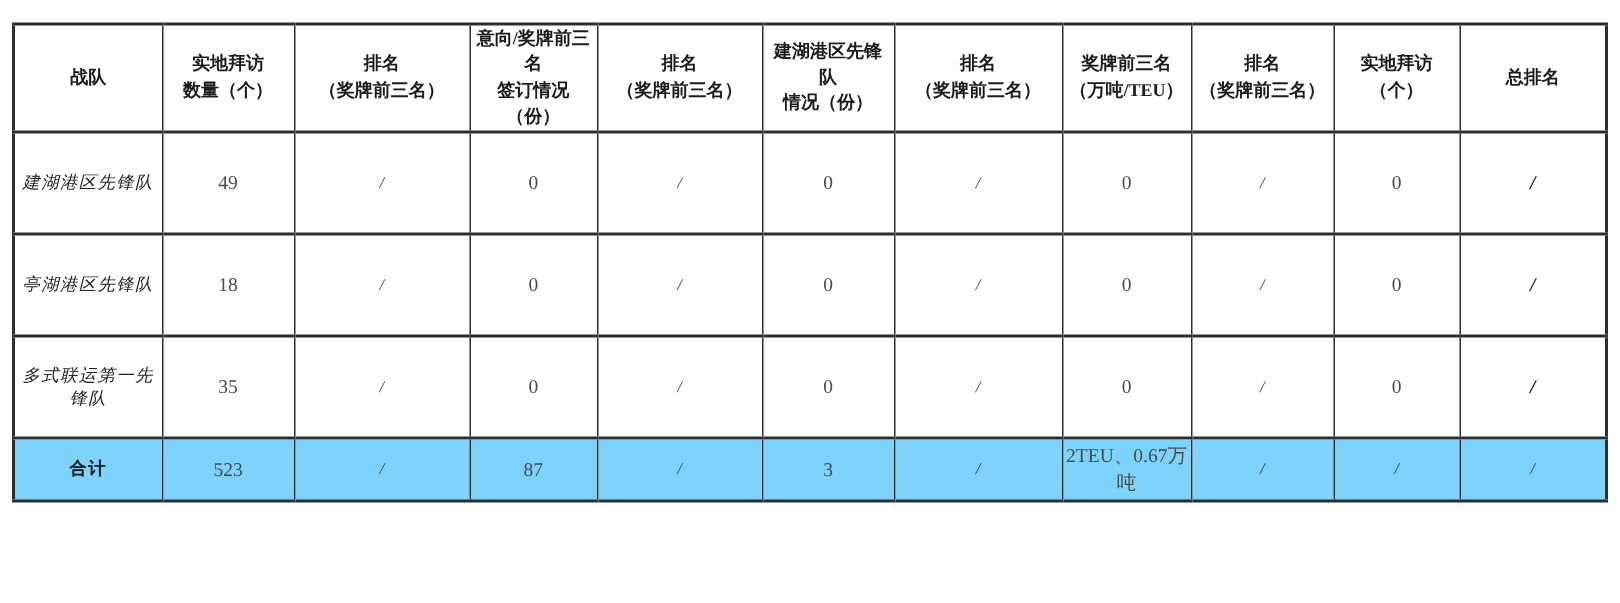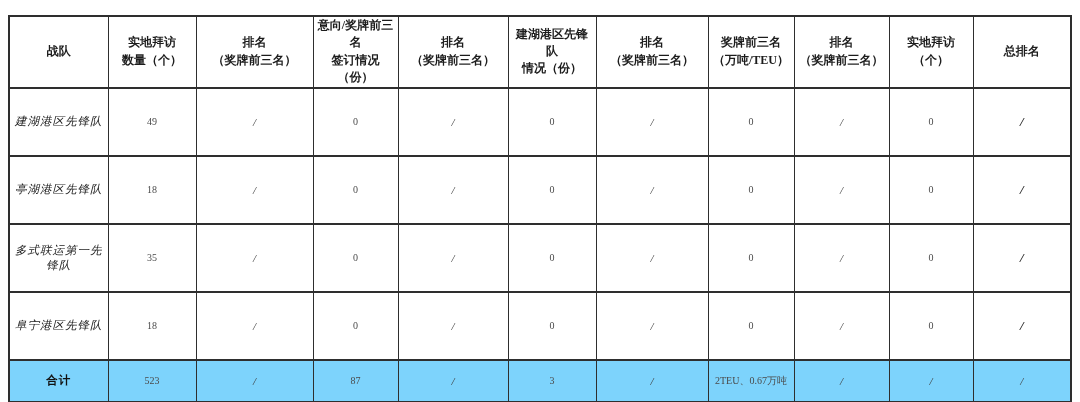--- a/index.html
+++ b/index.html
@@ -40,21 +40,21 @@
   thead .hl { display: block; }
   thead .hl:empty { display: none; }
   tbody tr.data-row td { height: 68px; }
   .team-cell {
     font-style: italic;
     font-size: 11.5px;
     color: #222222;
     letter-spacing: 1px;
   }
   .num-cell {
-    font-size: 10px;
+    font-size: 13px;
     color: #4a4a4a;
   }
   .slash-cell {
     font-style: italic;
     font-size: 11px;
     color: #3c3c3c;
   }
   .overall-cell {
     font-style: italic;
     font-weight: bold;
@@ -170,33 +170,20 @@
         <td class="slash-cell">/</td>
         <td class="num-cell">0</td>
         <td class="slash-cell">/</td>
         <td class="num-cell">0</td>
         <td class="slash-cell">/</td>
         <td class="num-cell">0</td>
         <td class="slash-cell">/</td>
         <td class="num-cell">0</td>
         <td class="overall-cell">/</td>
       </tr>
-      <tr class="data-row">
-        <td class="team-cell">阜宁港区先锋队</td>
-        <td class="num-cell">18</td>
-        <td class="slash-cell">/</td>
-        <td class="num-cell">0</td>
-        <td class="slash-cell">/</td>
-        <td class="num-cell">0</td>
-        <td class="slash-cell">/</td>
-        <td class="num-cell">0</td>
-        <td class="slash-cell">/</td>
-        <td class="num-cell">0</td>
-        <td class="overall-cell">/</td>
-      </tr>
       <tr class="total-row">
         <td class="team-cell">合计</td>
         <td class="num-cell">523</td>
         <td class="slash-cell">/</td>
         <td class="num-cell">87</td>
         <td class="slash-cell">/</td>
         <td class="num-cell">3</td>
         <td class="slash-cell">/</td>
         <td class="num-cell">2TEU、0.67万吨</td>
         <td class="slash-cell">/</td>

